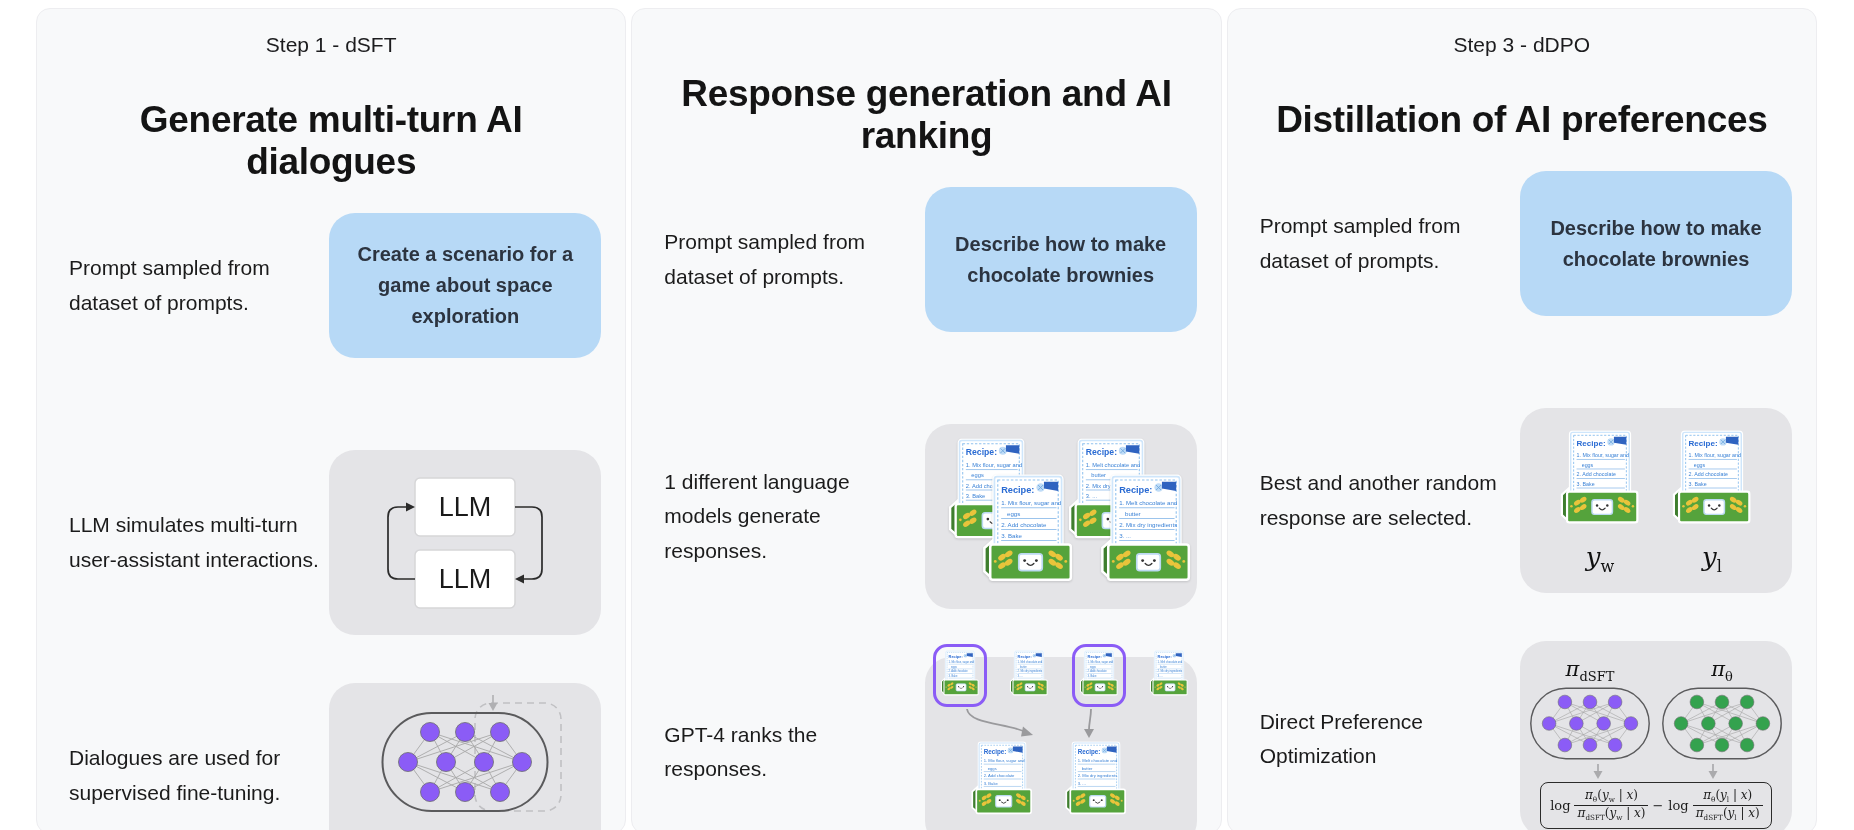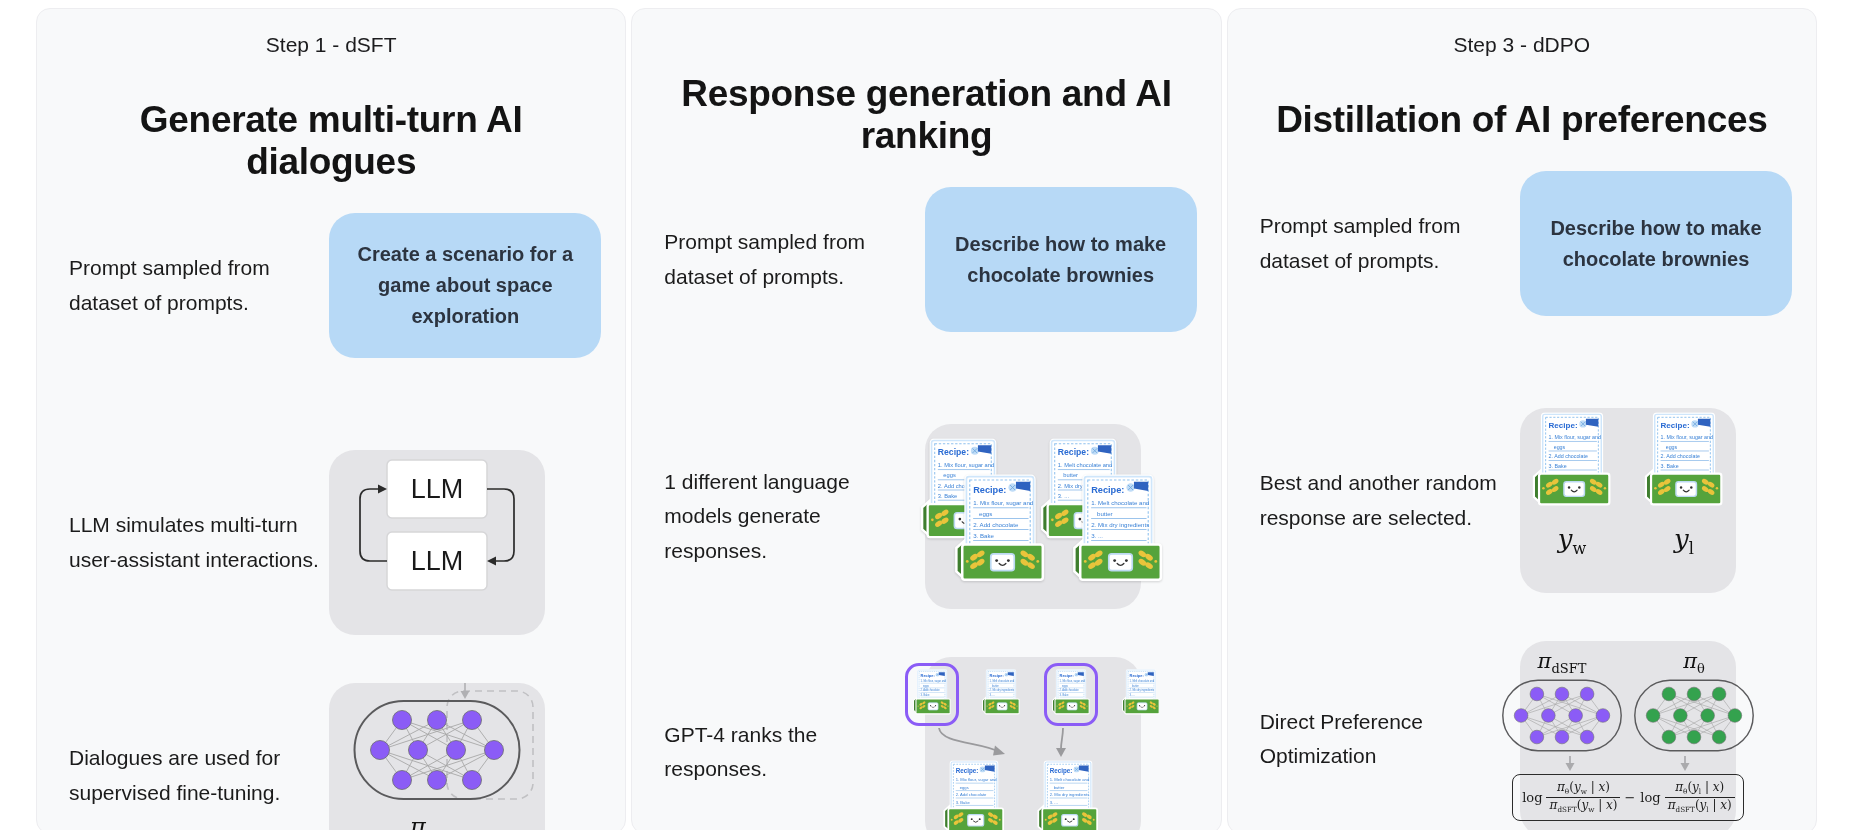--- a/index.html
+++ b/index.html
@@ -14,22 +14,22 @@
            margin-top:42px; letter-spacing:-0.3px; }
   .row { display:flex; align-items:center; }
   .row-1 { margin-top:30px;align-items:center; }
   .row-2 { margin-top:92px; }
   .row-3 { margin-top:48px; }
   .row-text { flex:1; font-size:21px; line-height:1.62; color:#1b1b1b; padding-left:8px; padding-right:10px; }
   .fig { flex:none; width:272px; }
   .bbox { width:272px; height:145px; background:#b7d9f6; border-radius:26px;
           display:flex; align-items:center; justify-content:center; text-align:center;
           font-size:20px; font-weight:bold; color:#2c3440; line-height:1.55; padding:0 22px; }
-  .gbox { width:216px; background:#e4e4e7; border-radius:26px; display:flex; flex-direction:column;
-          align-items:center; }
+  .gbox { width:272px; background:#e4e4e7; border-radius:26px; display:flex; flex-direction:column;
+          align-items:center; justify-content:center; }
   .h185 { height:185px; }
   .h190 { height:190px; }
   .h196 { height:196px; }
   .pi-label { font-family:"DejaVu Serif", serif; font-style:italic; font-size:21px; color:#111; text-align:center; }
   .pi-label sub, .ylab sub { font-style:normal; font-size:0.62em; }
   .net-caption { margin-top:2px; font-family:"DejaVu Serif", serif; font-style:italic; font-size:24px; color:#111; }
   .net-caption sub { font-style:normal; font-size:0.6em; }
   
   .cluster { position:relative; width:272px; height:185px; }
   .cluster svg { position:absolute; filter:drop-shadow(0 1px 1px rgba(0,0,0,0.15)); }

